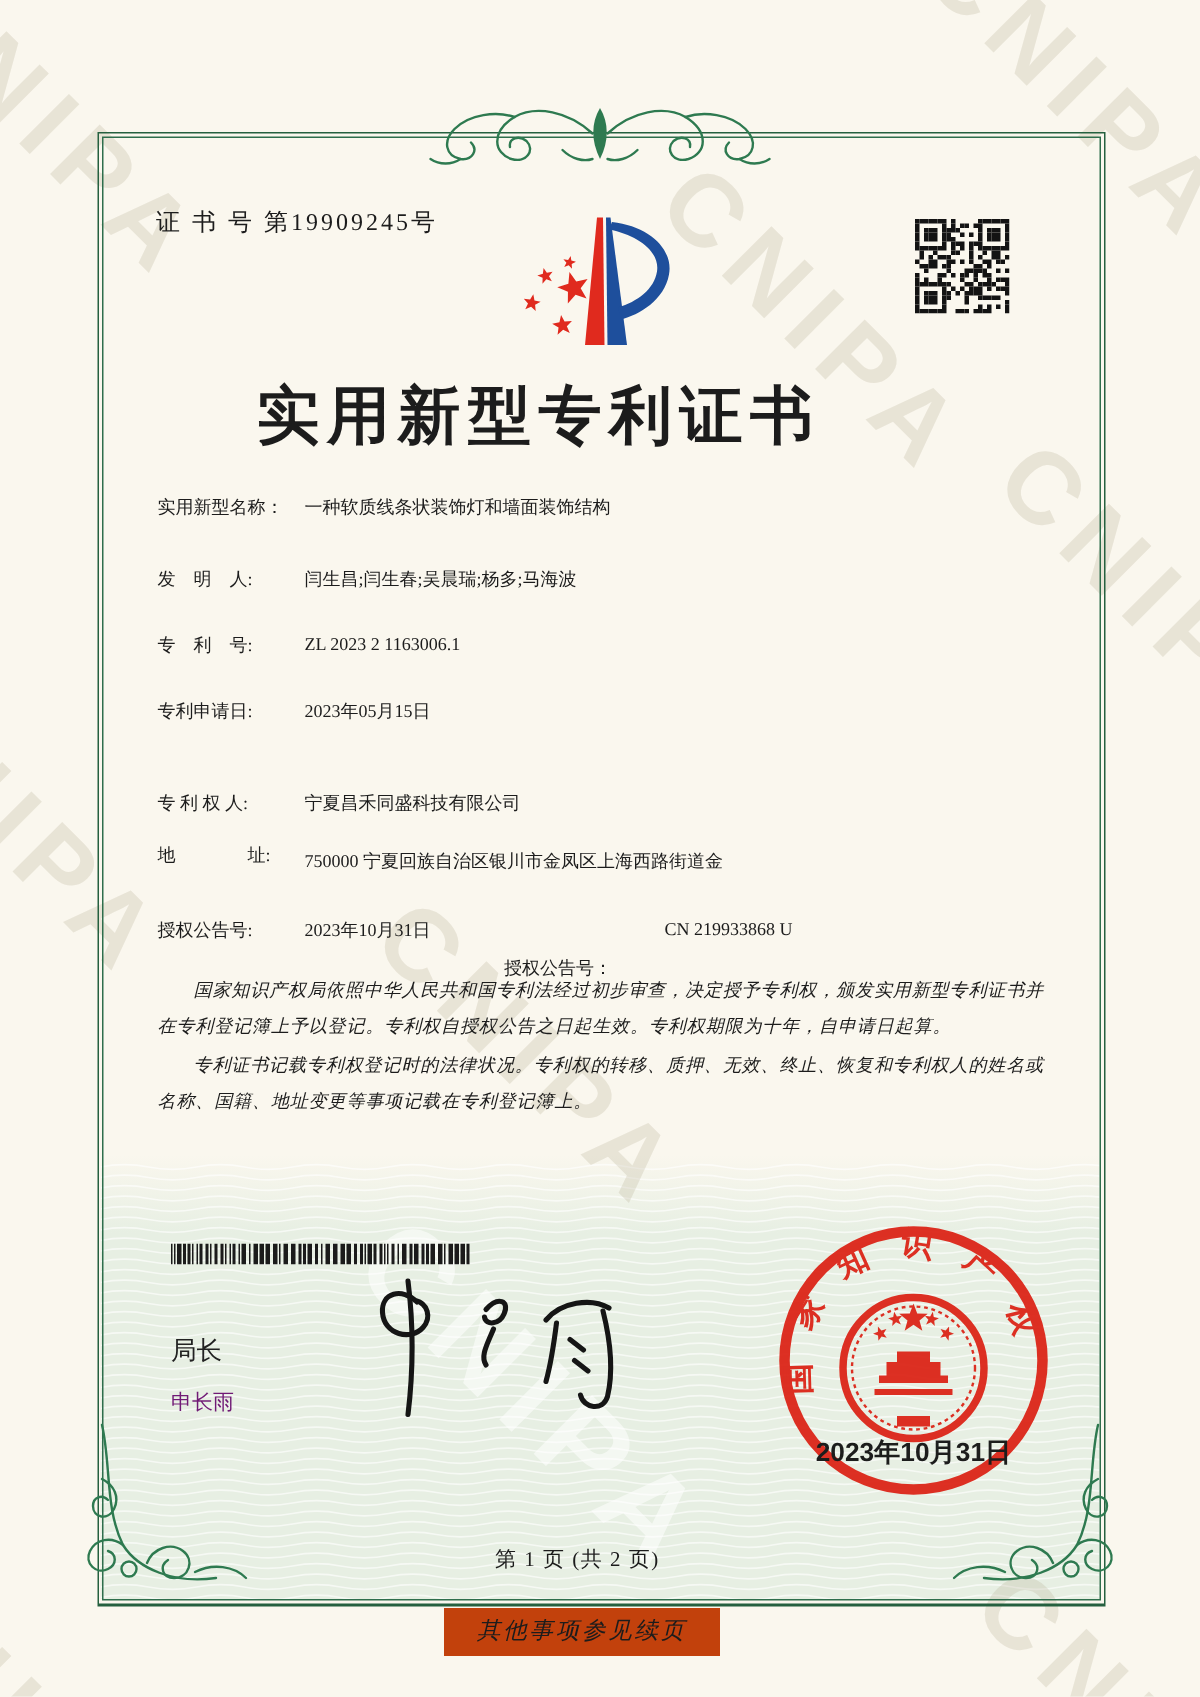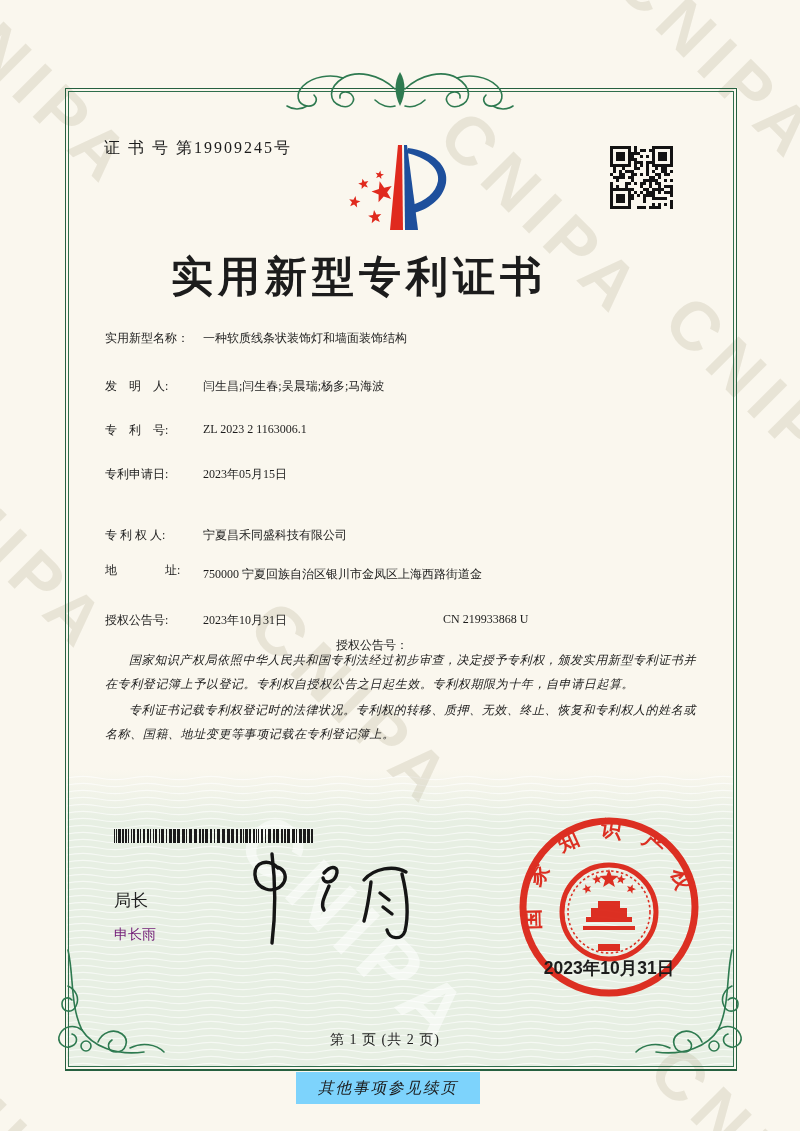--- a/index.html
+++ b/index.html
@@ -32,21 +32,21 @@
   .addr-lines{position:absolute;left:98px;top:0;line-height:24px;white-space:normal;width:460px;}
   .paras{position:absolute;left:105px;top:649px;width:592px;font-size:12px;line-height:23.5px;
      font-style:italic;letter-spacing:0.6px;z-index:4;}
   .paras p{margin:0 0 3px 0;text-indent:2em;}
   #barcode{left:114px;top:829px;}
   #signer-title{left:114px;top:889px;font-family:Liberation Mono, monospace;font-size:17px;color:#222;}
   #signer-name{left:114px;top:926px;font-family:"Liberation Sans","DejaVu Sans",sans-serif;font-size:14px;color:#701a75;}
   #signature{left:228px;top:848px;}
   #seal{left:514px;top:812px;z-index:5;}
   #page-number{left:0;top:1031px;width:770px;text-align:center;font-size:14px;letter-spacing:1px;z-index:4;}
-  #cont-strip{left:296px;top:1072px;width:184px;height:32px;background:#7dd3fc;z-index:4;
+  #cont-strip{left:296px;top:1072px;width:184px;height:32px;background:#c2410c;z-index:4;
      text-align:center;line-height:32px;font-size:15.5px;font-style:italic;letter-spacing:2px;}
 </style>
 </head>
 <body>
 
 <div class="wm" style="left:-30px;top:-35px;">CNIPA</div>
 <div class="wm" style="left:655px;top:-60px;">CNIPA</div>
 <div class="wm" style="left:480px;top:95px;">CNIPA</div>
 <div class="wm" style="left:-55px;top:430px;">CNIPA</div>
 <div class="wm" style="left:705px;top:280px;">CNIPA</div>

